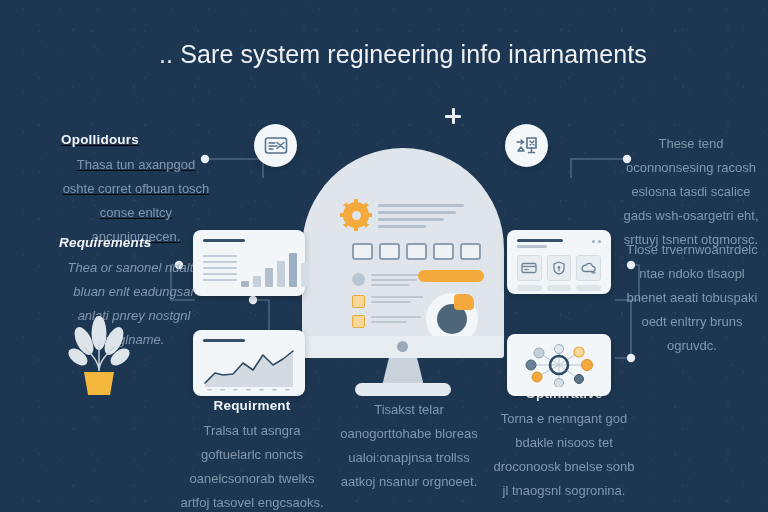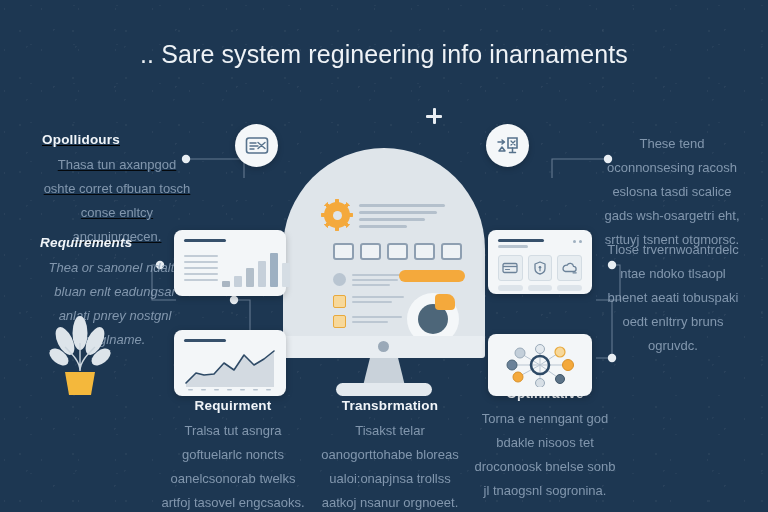--- a/index.html
+++ b/index.html
@@ -3,21 +3,21 @@
 <meta charset="utf-8">
 <style>
   * { margin:0; padding:0; box-sizing:border-box; }
   html,body { width:768px; height:512px; }
   body {
     background:#1d3752;
     font-family:"Liberation Sans", sans-serif;
     overflow:hidden;
     position:relative;
   }
-  .stage { position:absolute; inset:0; }
+  .stage { position:absolute; inset:0;margin-left:19px; }
 
   
   .speckle {
     position:absolute; inset:0;
     background-image:
       radial-gradient(circle at 12% 22%, rgba(255,255,255,.05) 0 1px, transparent 1px),
       radial-gradient(circle at 38% 66%, rgba(255,255,255,.045) 0 1px, transparent 1px),
       radial-gradient(circle at 72% 14%, rgba(255,255,255,.04) 0 1px, transparent 1px),
       radial-gradient(circle at 88% 52%, rgba(255,255,255,.05) 0 1px, transparent 1px),
       radial-gradient(circle at 55% 88%, rgba(255,255,255,.04) 0 1px, transparent 1px);
@@ -292,21 +292,20 @@
   <div class="callout c-mid-right ta-center">
     <div class="bd ta-center">Tlose trvernwoantrdelc ntae ndoko tlsaopl bnenet aeati tobuspaki oedt enltrry bruns ogruvdc.</div>
   </div>
 
   <div class="callout c-bot-a ta-center">
     <div class="hd">Requirment</div>
     <div class="bd">Tralsa tut asngra goftuelarlc noncts oanelcsonorab twelks artfoj tasovel engcsaoks.</div>
   </div>
 
   <div class="callout c-bot-b ta-center">
-    <div class="hd">Transbrmation</div>
     <div class="bd">Tisakst telar oanogorttohabe bloreas ualoi:onapjnsa trollss aatkoj nsanur orgnoeet.</div>
   </div>
 
   <div class="callout c-bot-c ta-center">
     <div class="hd">Optinirative</div>
     <div class="bd">Torna e nenngant god bdakle nisoos tet droconoosk bnelse sonb jl tnaogsnl sogronina.</div>
   </div>
 
   <div class="monitor">
     <div class="scr">

